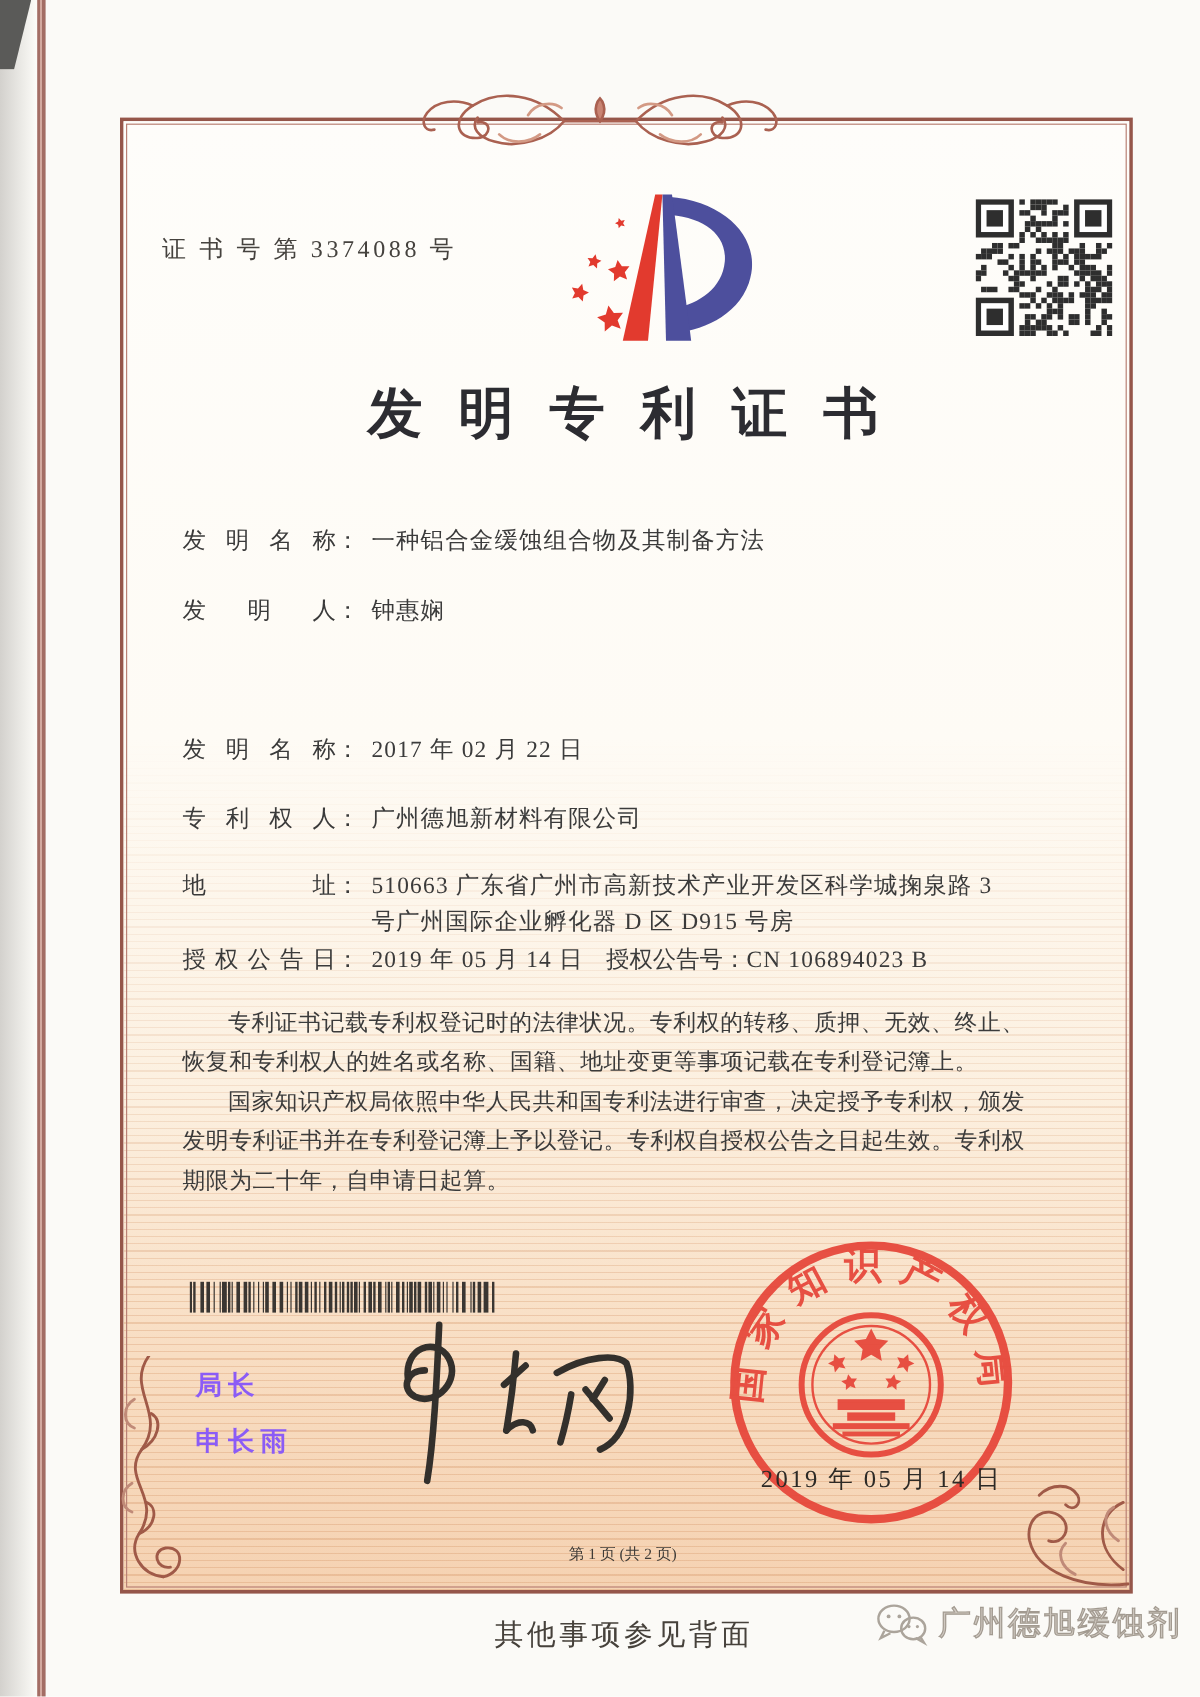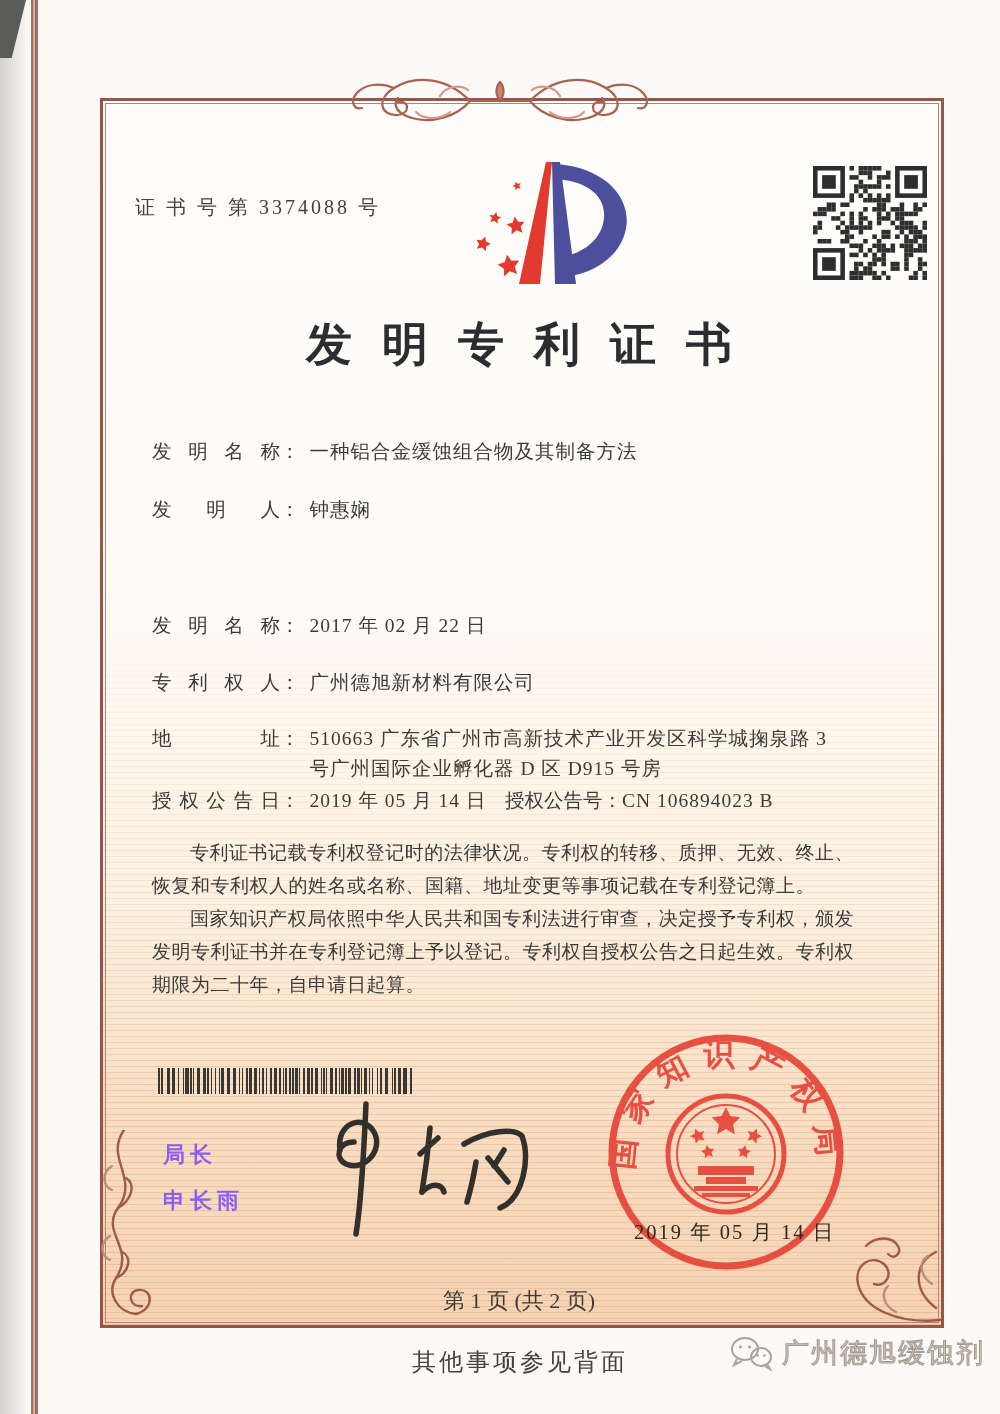--- a/index.html
+++ b/index.html
@@ -30,21 +30,21 @@
   .fval{display:inline-block;margin-left:10px;vertical-align:top;white-space:pre-line;max-width:560px;letter-spacing:1px;}
   .grant2{position:absolute;left:353px;top:0;white-space:nowrap;}
   .body-text{left:152px;width:702px;top:836px;font-size:19px;line-height:33px;text-align:justify;}
   .body-text p{margin:0;text-indent:2em;letter-spacing:.5px;}
   .barcode{left:158px;top:1068px;}
   .issuer{left:163px;font-size:22px;letter-spacing:5px;color:#8b5cf6;
           font-family:"Liberation Sans","DejaVu Sans",sans-serif;font-weight:600;}
   .sig{left:292px;top:1092px;}
   .seal{left:598px;top:1024px;}
   .seal-date{left:634px;top:1218px;font-size:20.5px;letter-spacing:2px;color:#2d2a26;z-index:6;}
-  .page-num{left:100px;width:838px;top:1286px;text-align:center;font-size:22px;color:#3e3b37;}
+  .page-num{left:100px;width:838px;top:1286px;text-align:center;font-size:13px;color:#3e3b37;}
   .footer-note{left:412px;top:1346px;font-size:24px;letter-spacing:3px;color:#46413b;}
   .watermark{left:728px;top:1334px;display:flex;align-items:center;gap:8px;}
   .wm-text{font-family:"Liberation Sans","DejaVu Sans",sans-serif;font-size:27px;letter-spacing:2px;
            color:#cfc8c0;-webkit-text-stroke:1px #a29a90;}
   svg{display:block;}
 </style>
 </head>
 <body>
 
 <div class="page">

